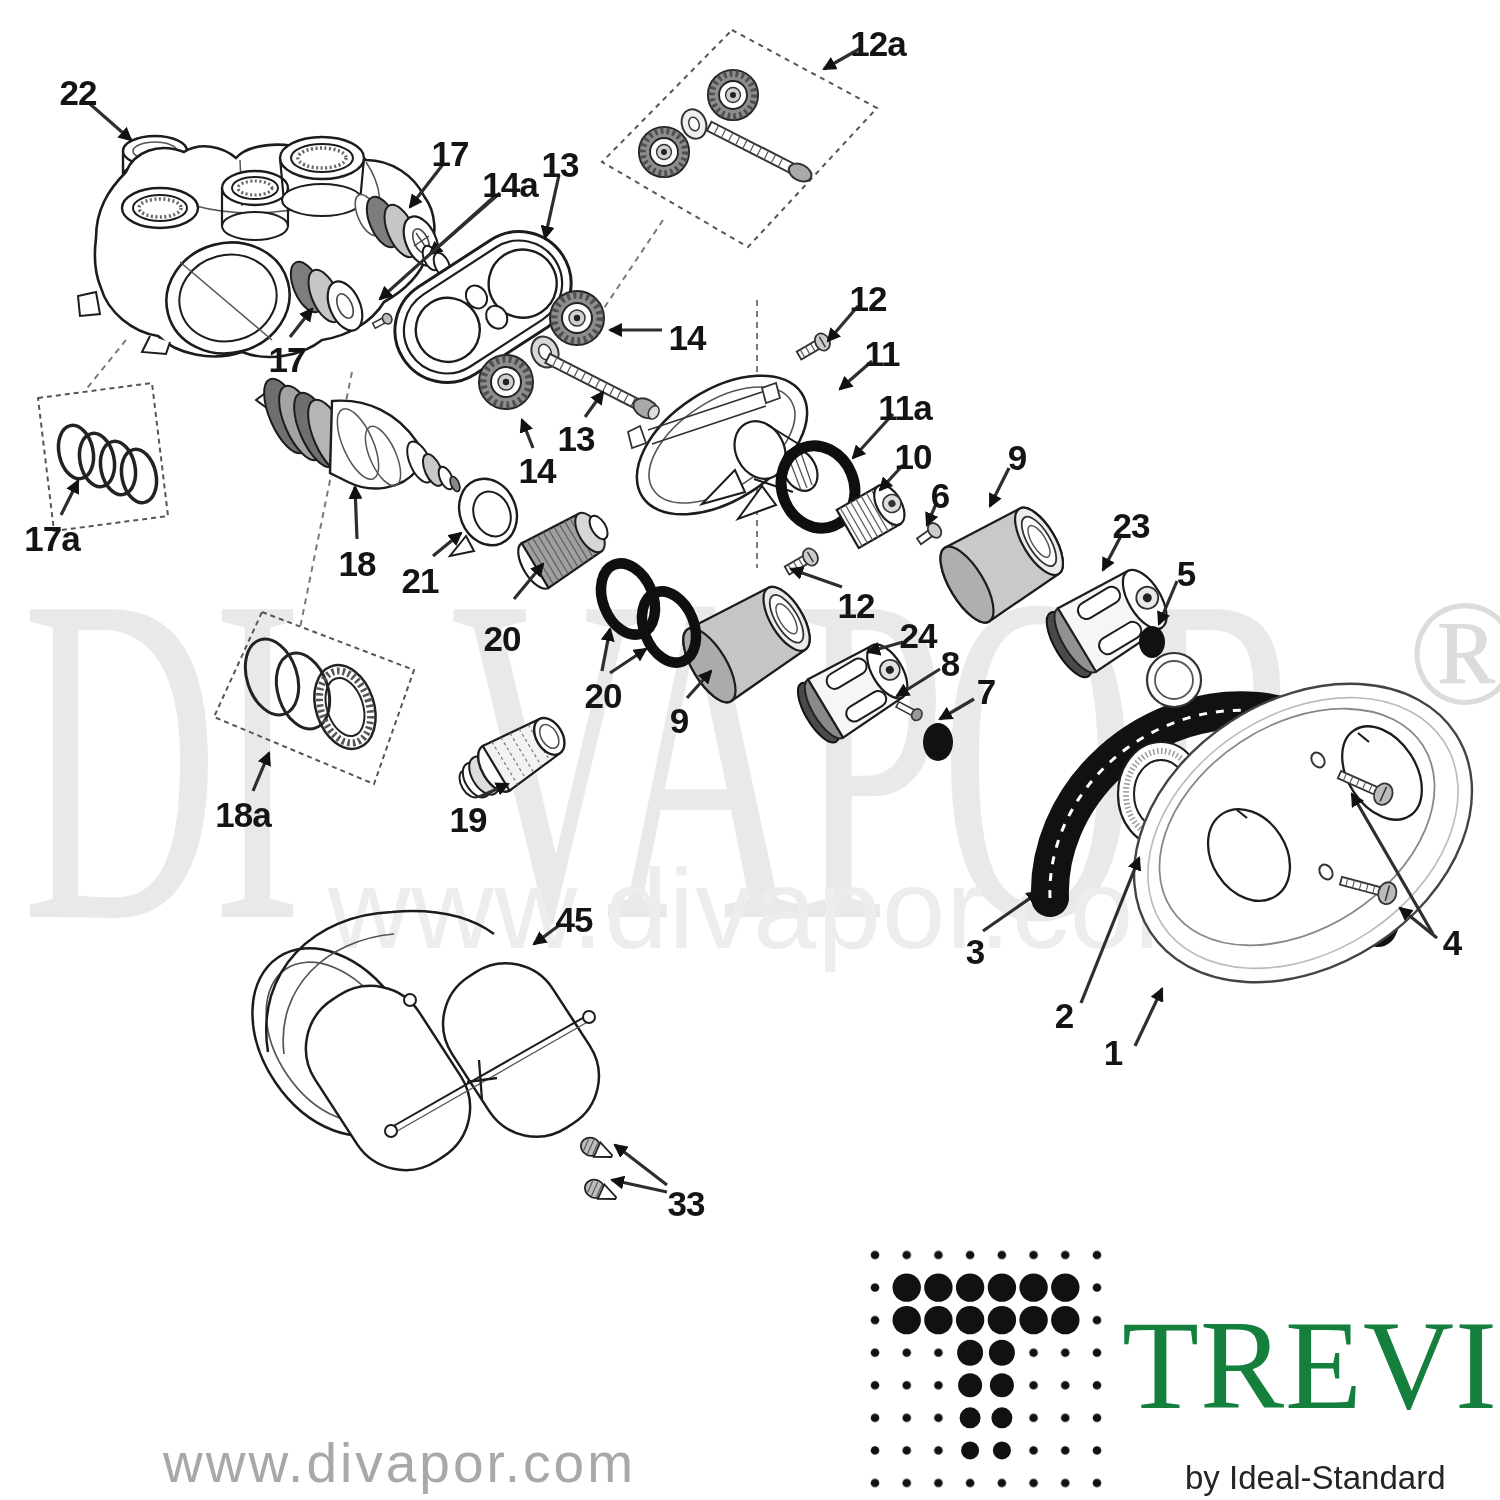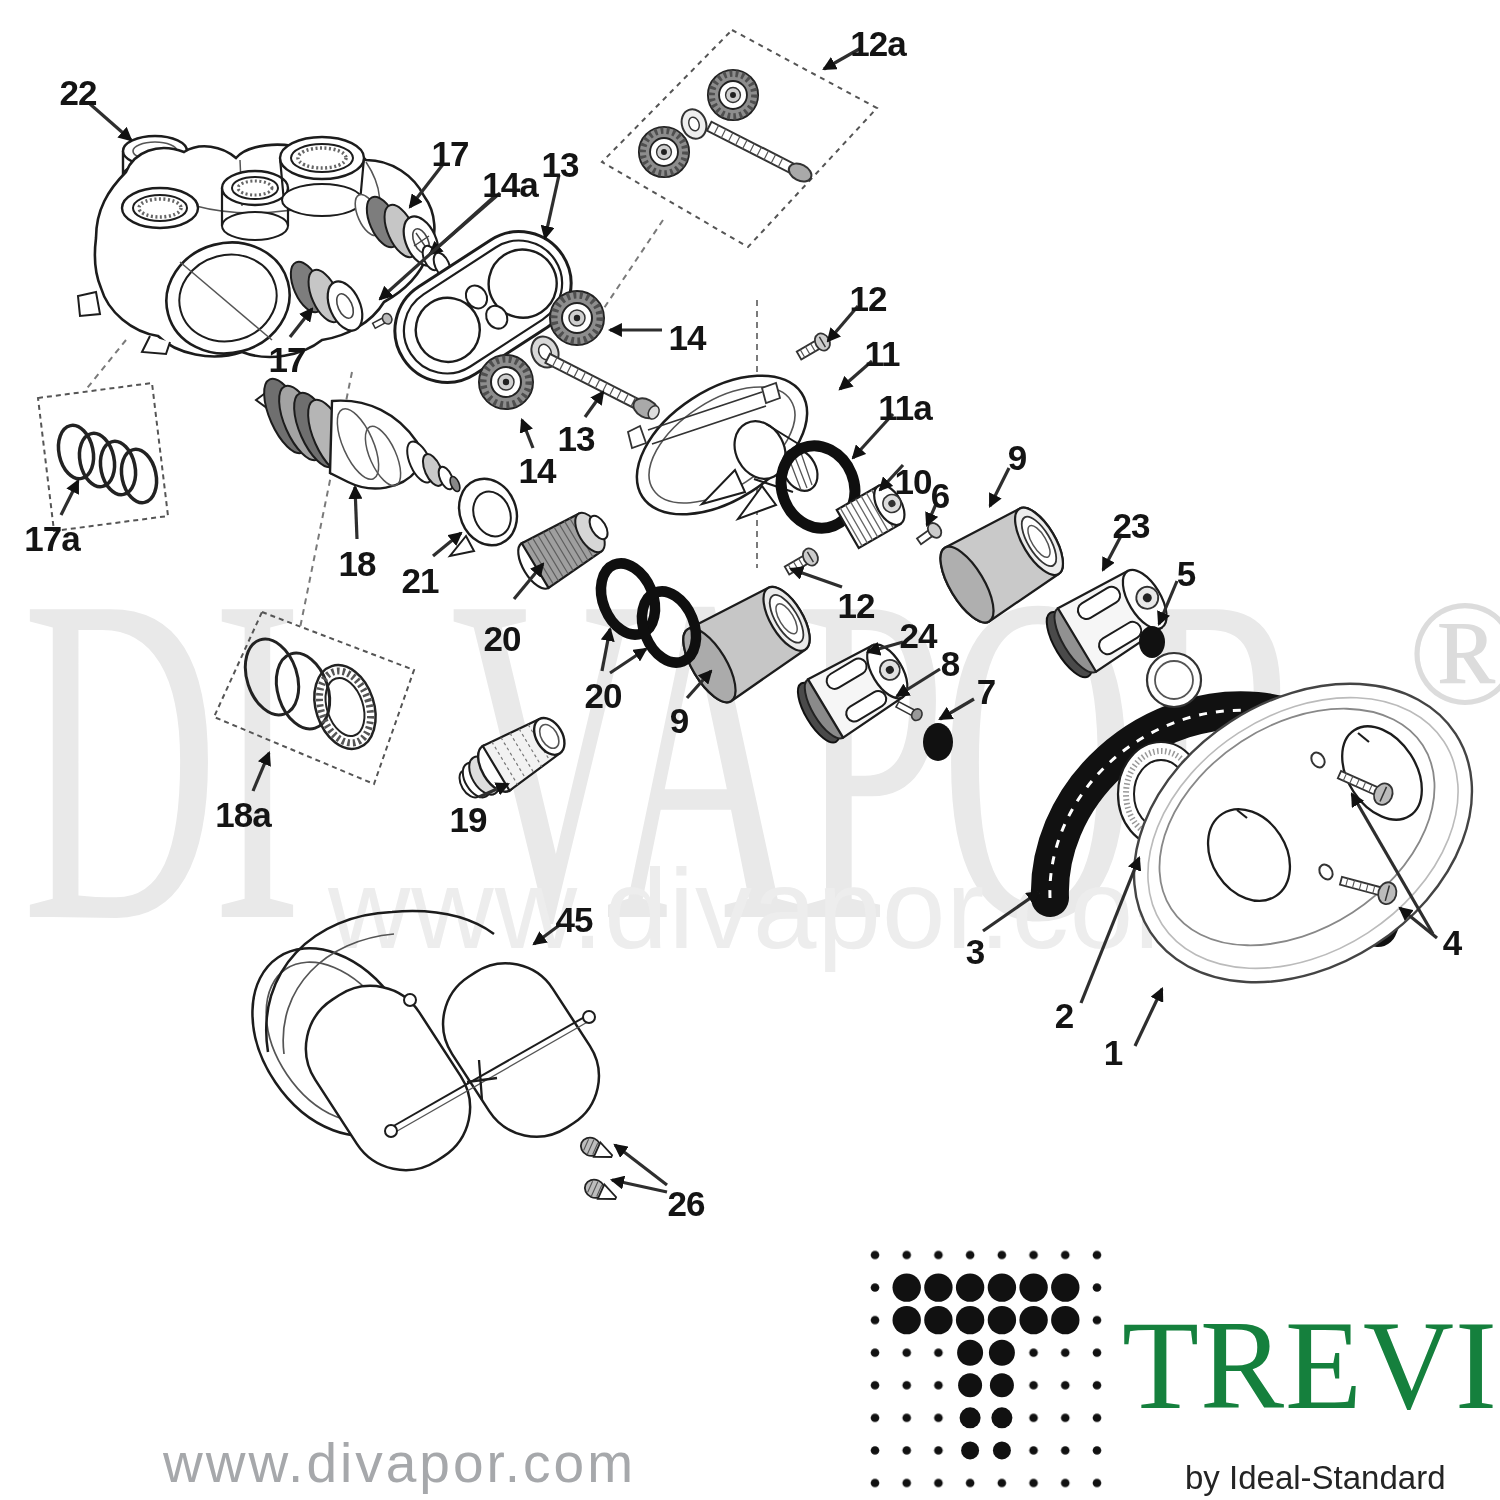--- a/index.html
+++ b/index.html
@@ -465,21 +465,21 @@
 
   <div class="callout" style="left:78px;top:85px">22</div>
   <div class="callout" style="left:878px;top:36px">12a</div>
   <div class="callout" style="left:450px;top:146px">17</div>
   <div class="callout" style="left:560px;top:157px">13</div>
   <div class="callout" style="left:510px;top:177px">14a</div>
   <div class="callout" style="left:868px;top:291px">12</div>
   <div class="callout" style="left:882px;top:346px">11</div>
   <div class="callout" style="left:687px;top:330px">14</div>
   <div class="callout" style="left:905px;top:400px">11a</div>
-  <div class="callout" style="left:913px;top:474px">10</div>
+  <div class="callout" style="left:913px;top:449px">10</div>
   <div class="callout" style="left:287px;top:352px">17</div>
   <div class="callout" style="left:576px;top:431px">13</div>
   <div class="callout" style="left:940px;top:488px">6</div>
   <div class="callout" style="left:1017px;top:450px">9</div>
   <div class="callout" style="left:537px;top:463px">14</div>
   <div class="callout" style="left:1131px;top:518px">23</div>
   <div class="callout" style="left:1186px;top:566px">5</div>
   <div class="callout" style="left:357px;top:556px">18</div>
   <div class="callout" style="left:52px;top:531px">17a</div>
   <div class="callout" style="left:420px;top:573px">21</div>
@@ -490,19 +490,19 @@
   <div class="callout" style="left:950px;top:656px">8</div>
   <div class="callout" style="left:679px;top:713px">9</div>
   <div class="callout" style="left:986px;top:684px">7</div>
   <div class="callout" style="left:468px;top:812px">19</div>
   <div class="callout" style="left:243px;top:807px">18a</div>
   <div class="callout" style="left:574px;top:912px">45</div>
   <div class="callout" style="left:975px;top:944px">3</div>
   <div class="callout" style="left:1064px;top:1008px">2</div>
   <div class="callout" style="left:1113px;top:1045px">1</div>
   <div class="callout" style="left:1452px;top:935px">4</div>
-  <div class="callout" style="left:686px;top:1196px">26</div>
+  <div class="callout" style="left:686px;top:1196px">33</div>
 
   <div class="logo-url">www.divapor.com</div>
   <div class="trevi-name">TREVI</div>
   <div class="trevi-byline">by Ideal-Standard</div>
 
 </div>
 
 </body></html>

